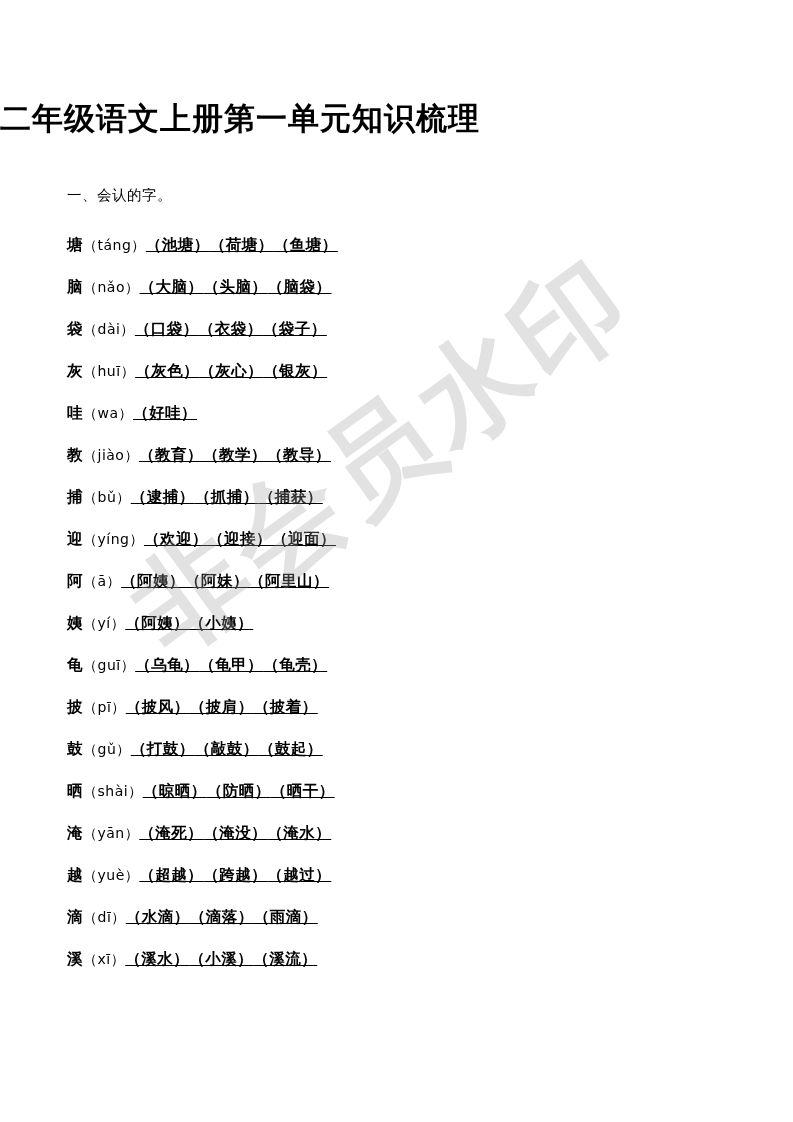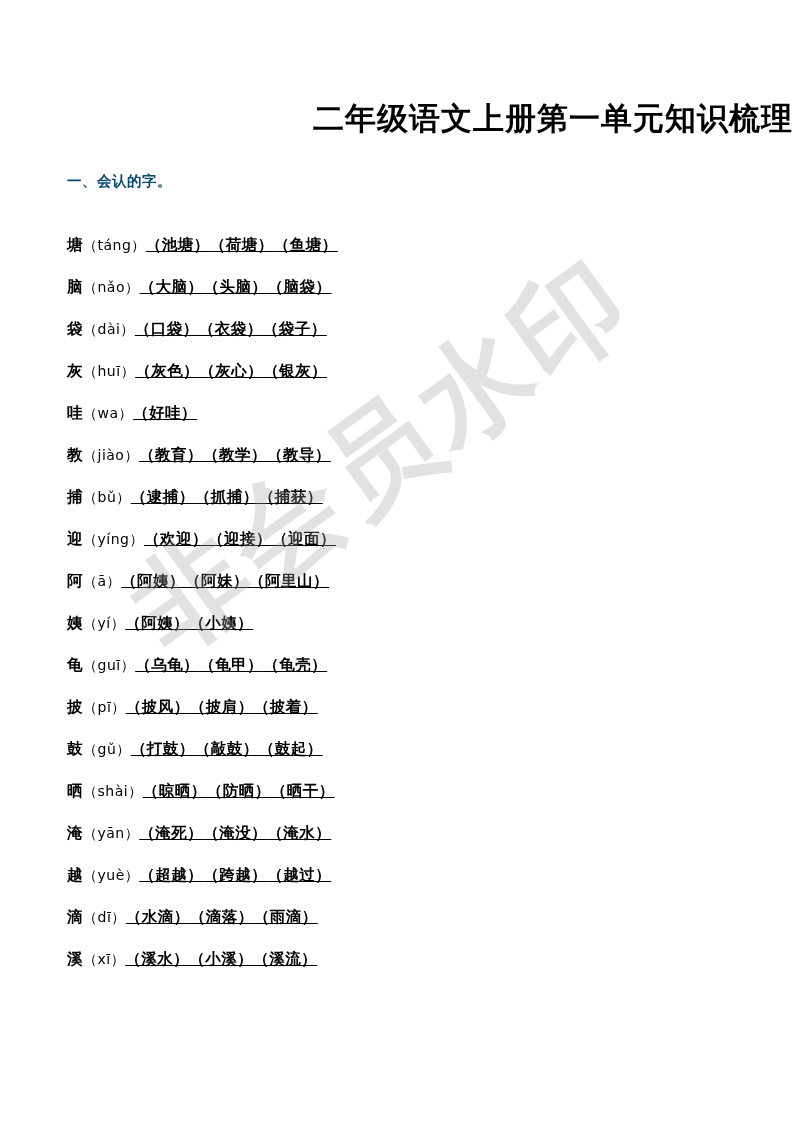--- a/index.html
+++ b/index.html
@@ -39,35 +39,35 @@
     white-space: nowrap;
     pointer-events: none;
     user-select: none;
     z-index: 5;
   }
   .doc-title {
     position: absolute;
     top: 98px;
     left: 0;
     width: 793px;
-    text-align: right;
+    text-align: left;
     font-size: 31px;
     font-weight: 700;
     color: #000000;
     font-family: "DejaVu Serif", "Liberation Serif", serif;
     letter-spacing: 1px;
     z-index: 2;
   }
   .section-heading {
     position: absolute;
-    top: 172px;
+    top: 186px;
     left: 67px;
     font-size: 14.5px;
-    font-weight: 700;
-    color: #0c4a6e;
+    font-weight: 400;
+    color: #000000;
     font-family: "DejaVu Serif", "Liberation Serif", serif;
     letter-spacing: 0.5px;
     z-index: 2;
   }
   .entries {
     position: absolute;
     top: 224px;
     left: 67px;
     width: 660px;
     z-index: 2;

